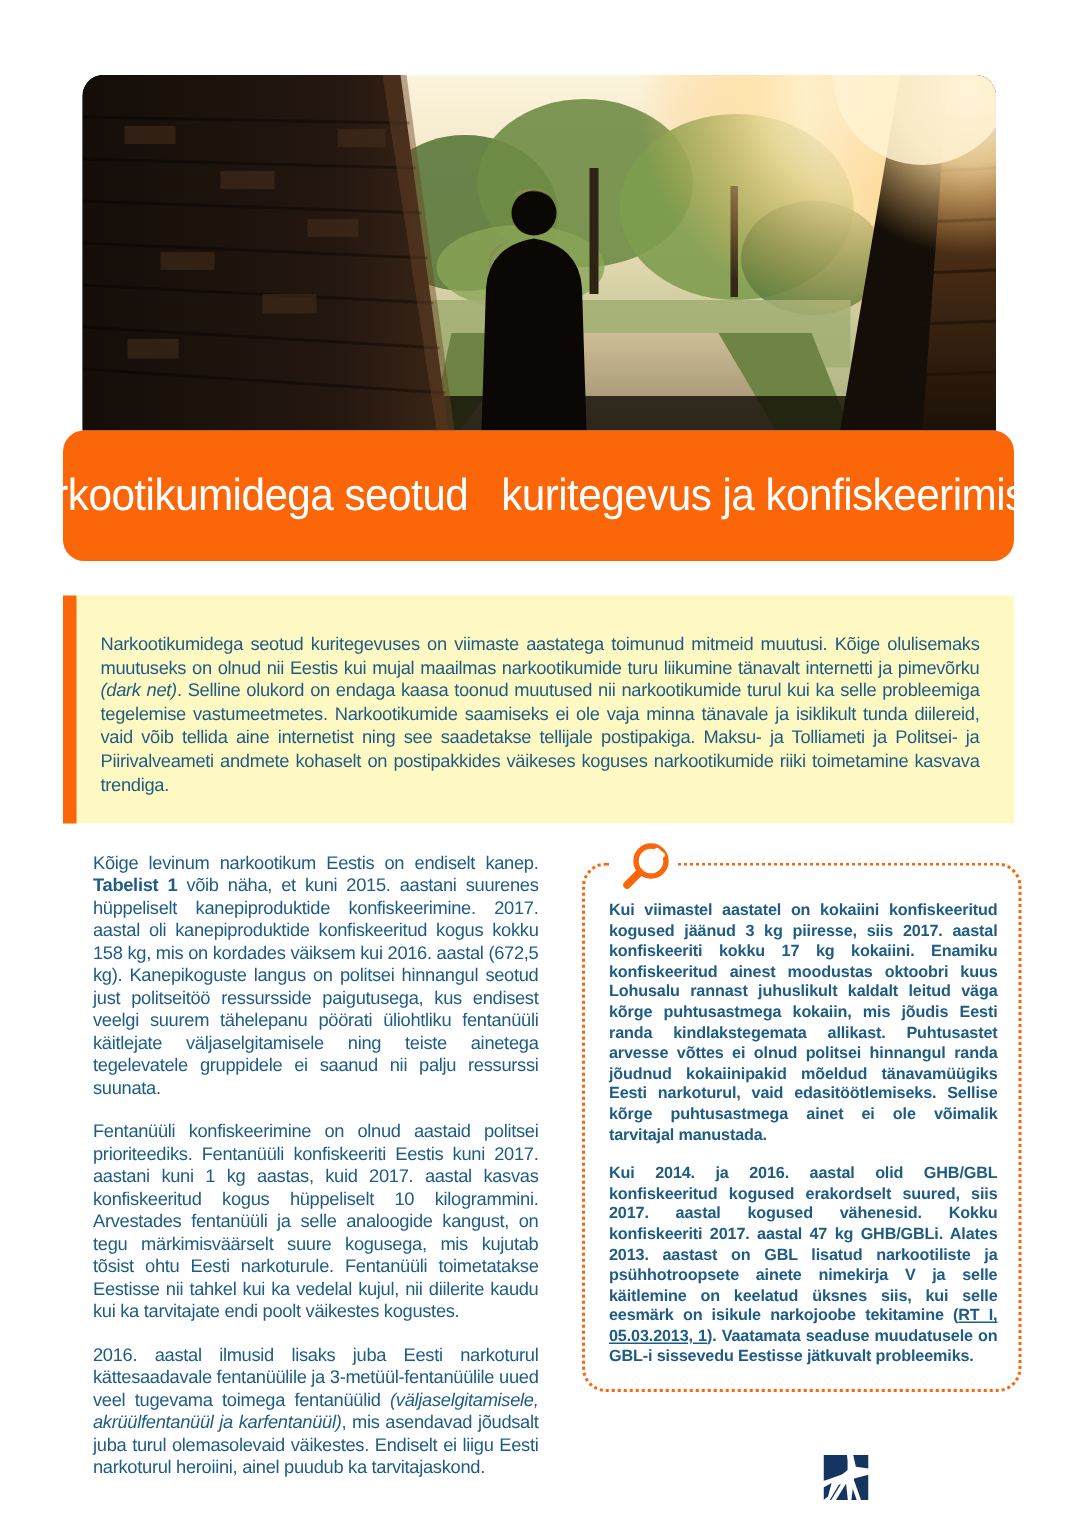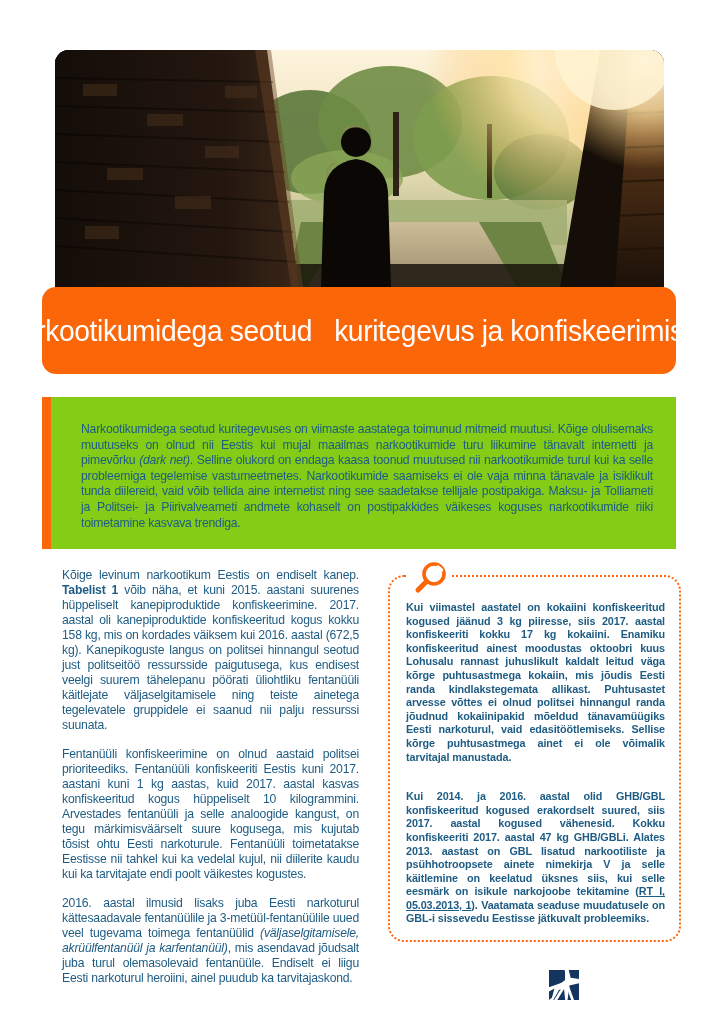--- a/index.html
+++ b/index.html
@@ -17,43 +17,43 @@
     background:#FB6608;border-radius:14px;
     display:flex;flex-direction:row;justify-content:center;align-items:center;
   }
   .banner .title{
     color:#ffffff;font-size:30px;line-height:38px;text-align:center;
     letter-spacing:-0.4px;transform:scaleX(0.94);transform-origin:center;
     font-weight:400;white-space:nowrap;
   }
   .intro-box{
     position:absolute;left:42px;top:397px;width:634px;height:152px;
-    background:#84cc16;border-left:9px solid #FB6608;box-sizing:border-box;
-    padding:25px 23px 0 30px;
+    background:#fef9c3;border-left:9px solid #FB6608;box-sizing:border-box;
+    padding:25px 23px 0 16px;
   }
   .intro-box p{
     margin:0;color:#1E5C84;font-size:12.2px;line-height:15.6px;
     text-align:justify;letter-spacing:-0.2px;
   }
   .col-left{
     position:absolute;left:46px;top:568px;width:313px;
     color:#1E5C84;font-size:12.2px;line-height:15px;text-align:justify;
     letter-spacing:-0.2px;
   }
   .col-left p{margin:0 0 14px 16px;}
   .info-box{
     position:absolute;left:388px;top:575px;width:293px;box-sizing:border-box;
     border:2px dotted #FB6608;border-radius:16px;
     padding:24px 14px 14px 16px;background:#ffffff;font-weight:bold;
   }
   .info-box p{
     margin:0;color:#1E5C84;font-size:10.8px;line-height:13.6px;
     text-align:justify;letter-spacing:-0.1px;
   }
-  .info-box p + p{margin-top:26px;}
+  .info-box p + p{margin-top:12px;}
   .magnifier{
     position:absolute;left:18px;top:-19px;width:44px;height:38px;
     background:#ffffff;display:flex;align-items:center;justify-content:center;
   }
   .rt-link{color:#1E5C84;text-decoration:underline;cursor:pointer;}
   .bold{font-weight:bold;}
   .ital{font-style:italic;}
   .logo{
     position:absolute;left:549px;top:970px;display:flex;align-items:flex-start;gap:7px;
   }
@@ -157,21 +157,21 @@
   <div class="title">kuritegevus ja konfiskeerimised</div>
 </div>
 
 <div class="intro-box">
   <p><span>Narkootikumidega seotud kuritegevuses on viimaste aastatega toimunud mitmeid muutusi. Kõige olulisemaks muutuseks on olnud nii Eestis kui mujal maailmas narkootikumide turu liikumine tänavalt internetti ja pimevõrku </span><span class="ital">(dark net)</span><span>. Selline olukord on endaga kaasa toonud muutused nii narkootikumide turul kui ka selle probleemiga tegelemise vastumeetmetes. Narkootikumide saamiseks ei ole vaja minna tänavale ja isiklikult tunda diilereid, vaid võib tellida aine internetist ning see saadetakse tellijale postipakiga. Maksu- ja Tolliameti ja Politsei- ja Piirivalveameti andmete kohaselt on postipakkides väikeses koguses narkootikumide riiki toimetamine kasvava trendiga.</span></p>
 </div>
 
 <div class="col-left">
   <p><span>Kõige levinum narkootikum Eestis on endiselt kanep. </span><span class="bold">Tabelist 1</span><span> võib näha, et kuni 2015. aastani suurenes hüppeliselt kanepiproduktide konfiskeerimine. 2017. aastal oli kanepiproduktide konfiskeeritud kogus kokku 158 kg, mis on kordades väiksem kui 2016. aastal (672,5 kg). Kanepikoguste langus on politsei hinnangul seotud just politseitöö ressursside paigutusega, kus endisest veelgi suurem tähelepanu pöörati üliohtliku fentanüüli käitlejate väljaselgitamisele ning teiste ainetega tegelevatele gruppidele ei saanud nii palju ressurssi suunata.</span></p>
   <p>Fentanüüli konfiskeerimine on olnud aastaid politsei prioriteediks. Fentanüüli konfiskeeriti Eestis kuni 2017. aastani kuni 1 kg aastas, kuid 2017. aastal kasvas konfiskeeritud kogus hüppeliselt 10 kilogrammini. Arvestades fentanüüli ja selle analoogide kangust, on tegu märkimisväärselt suure kogusega, mis kujutab tõsist ohtu Eesti narkoturule. Fentanüüli toimetatakse Eestisse nii tahkel kui ka vedelal kujul, nii diilerite kaudu kui ka tarvitajate endi poolt väikestes kogustes.</p>
-  <p><span>2016. aastal ilmusid lisaks juba Eesti narkoturul kättesaadavale fentanüülile ja 3-metüül-fentanüülile uued veel tugevama toimega fentanüülid </span><span class="ital">(väljaselgitamisele, akrüülfentanüül ja karfentanüül)</span><span>, mis asendavad jõudsalt juba turul olemasolevaid fentanüüle. Endiselt ei liigu Eesti narkoturul heroiini, ainel puudub ka tarvitajaskond.</span></p>
+  <p><span>2016. aastal ilmusid lisaks juba Eesti narkoturul kättesaadavale fentanüülile ja 3-metüül-fentanüülile uued veel tugevama toimega fentanüülid </span><span class="ital">(väljaselgitamisele, akrüülfentanüül ja karfentanüül)</span><span>, mis asendavad jõudsalt juba turul olemasolevaid väikestes. Endiselt ei liigu Eesti narkoturul heroiini, ainel puudub ka tarvitajaskond.</span></p>
 </div>
 
 <div class="info-box">
   <div class="magnifier">
     <svg width="40" height="36" viewBox="0 0 40 36">
       <circle cx="24" cy="15" r="10" fill="none" stroke="#FB6608" stroke-width="3.6"></circle>
       <line x1="16.5" y1="22.5" x2="8" y2="31" stroke="#FB6608" stroke-width="5" stroke-linecap="round"></line>
       <line x1="28" y1="8" x2="31.5" y2="11" stroke="#ffffff" stroke-width="3.5" stroke-linecap="round"></line>
     </svg>
   </div>

